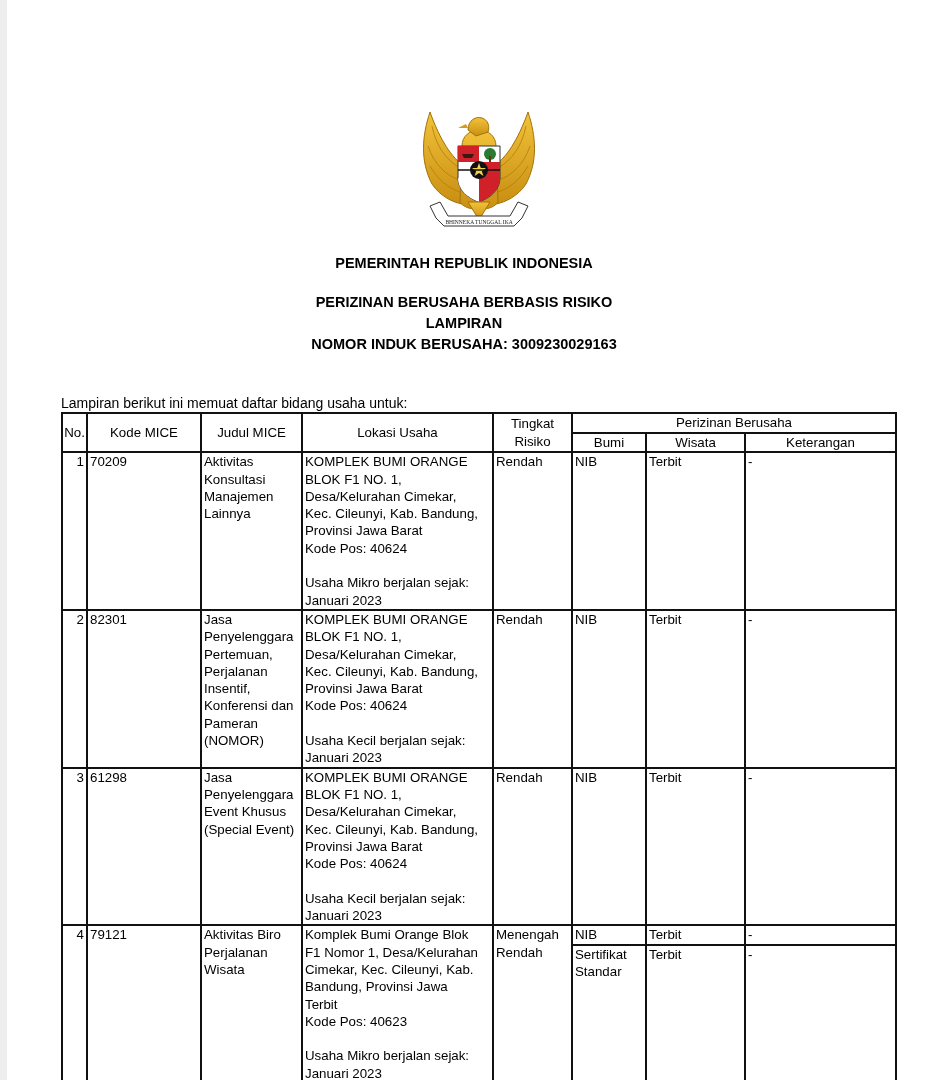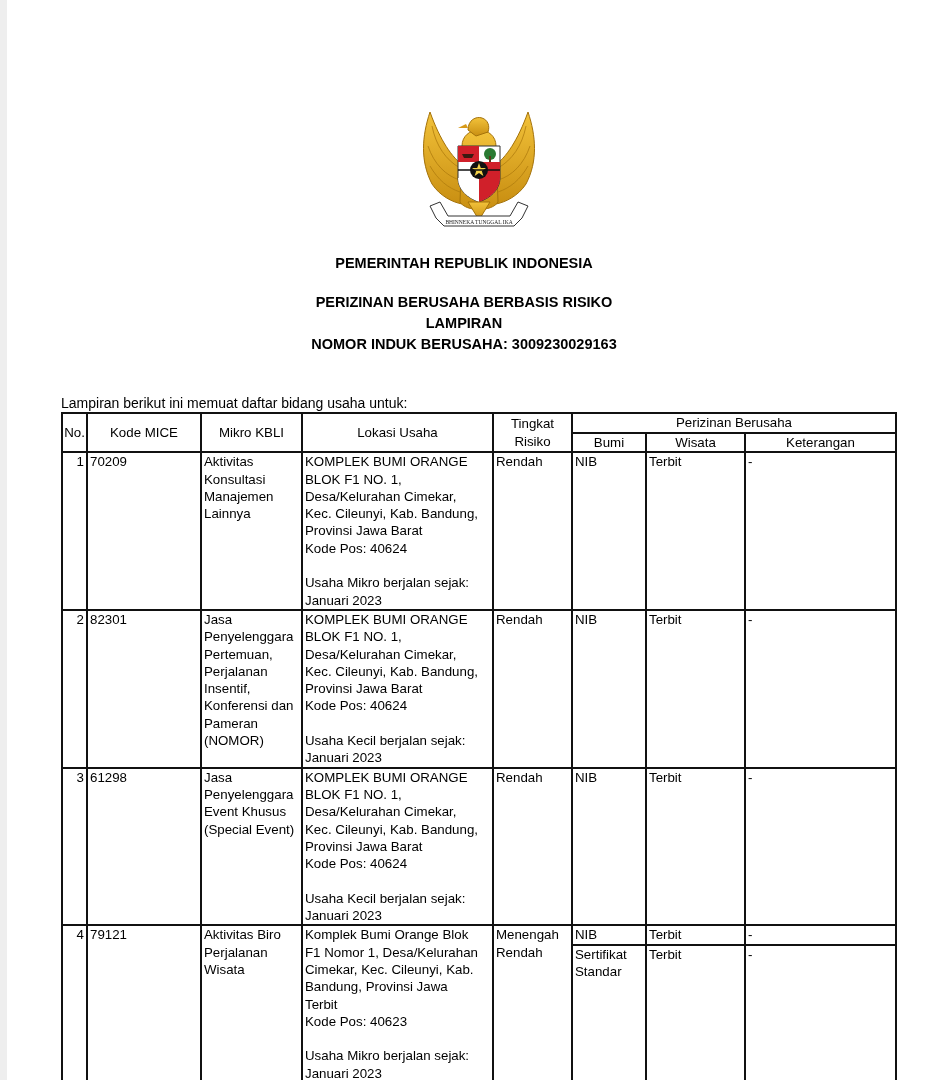--- a/index.html
+++ b/index.html
@@ -107,21 +107,21 @@
       <col style="width:191px">
     <col style="width:79px">
       <col style="width:74px">
       <col style="width:99px">
       <col style="width:151px">
   </colgroup>
   <thead>
     <tr style="height:20px">
       <th rowspan="2" style="padding:0">No.</th>
       <th rowspan="2">Kode MICE</th>
-      <th rowspan="2">Mikro KBLI</th>
+      <th rowspan="2">Judul MICE</th>
       <th rowspan="2">Lokasi Usaha</th>
       <th rowspan="2">
         <div>Tingkat</div>
         <div>Risiko</div>
       </th>
       <th colspan="3">Perizinan Berusaha</th>
     </tr>
     <tr style="height:17px">
       <th>Bumi</th>
       <th>Wisata</th>

